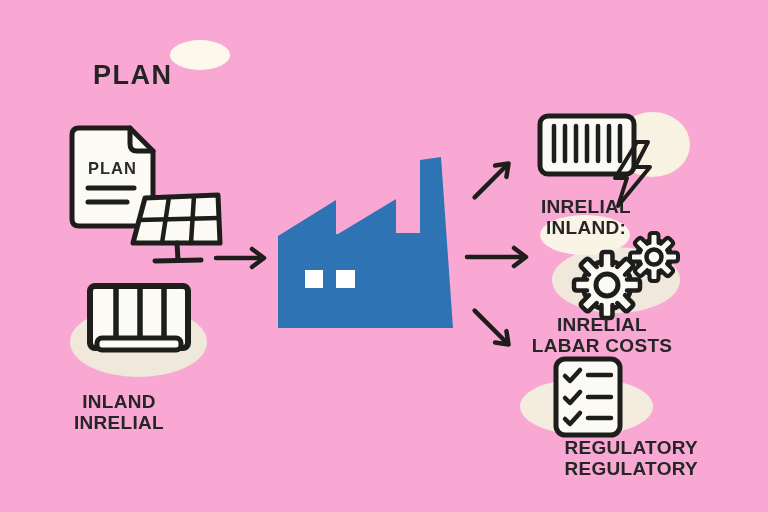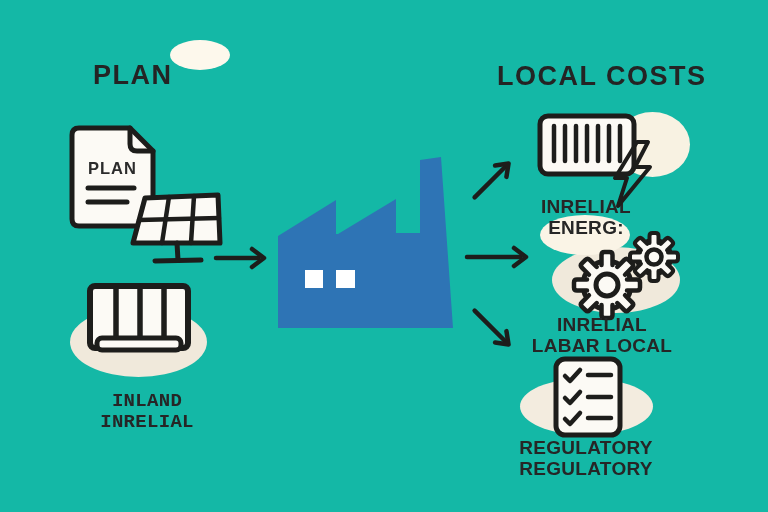--- a/index.html
+++ b/index.html
@@ -1,18 +1,18 @@
 <!DOCTYPE html>
 <html><head>
 <meta charset="utf-8">
 <style>
   html,body{margin:0;padding:0;background:#e8e8e8;}
   .canvas{
     position:relative;width:768px;height:512px;overflow:hidden;
-    background:#14b8a6;
+    background:#f9a8d4;
     font-family:"Liberation Sans","DejaVu Sans",sans-serif;
   }
   .blob{position:absolute;border-radius:50%;z-index:0;}
   .icon{position:absolute;z-index:1;}
   .hd{
     position:absolute;z-index:2;font-weight:bold;font-size:27px;
     letter-spacing:1.5px;color:#242424;white-space:nowrap;
   }
   .lbl{
     position:absolute;z-index:2;font-weight:bold;font-size:19px;
@@ -33,21 +33,20 @@
 <div class="canvas">
 
   <div class="blob" style="left:70px;top:307px;width:137px;height:70px;background:#f0e9db;"></div>
   <div class="blob" style="left:615px;top:112px;width:75px;height:65px;background:#f8f2e2;"></div>
   <div class="blob" style="left:552px;top:247px;width:128px;height:66px;background:#f0e9db;"></div>
   <div class="blob" style="left:520px;top:378px;width:133px;height:57px;background:#f3ecdf;"></div>
   <div class="blob" style="left:170px;top:40px;width:60px;height:30px;background:#fdf8ec;"></div>
   <div class="blob" style="left:540px;top:215px;width:90px;height:40px;background:#faf4e6;"></div>
 
   <div class="hd" style="left:93px;top:60px;">PLAN</div>
-  <div class="hd" style="left:497px;top:61px;">LOCAL COSTS</div>
 
   <div class="icon" style="left:66px;top:124px;">
     <svg width="92" height="106" viewBox="0 0 92 106">
       <path class="stroke fillbg" stroke-width="5" d="M64,4 L13,4 Q6,4 6,11 L6,95 Q6,102 13,102 L80,102 Q87,102 87,95 L87,27 Z"></path>
       <path class="stroke" stroke-width="5" d="M64,4 L64,20 Q64,27 71,27 L87,27"></path>
       <line class="stroke" stroke-width="5" x1="22" y1="64" x2="68" y2="64"></line>
       <line class="stroke" stroke-width="5" x1="22" y1="78" x2="61" y2="78"></line>
     </svg>
   </div>
   <div class="doclbl" style="left:88px;top:159px;">PLAN</div>
@@ -66,21 +65,21 @@
   <div class="icon" style="left:86px;top:282px;">
     <svg width="106" height="74" viewBox="0 0 106 74">
       <rect class="stroke fillbg" stroke-width="6" x="4" y="4" width="98" height="62" rx="5"></rect>
       <line class="stroke" stroke-width="5.5" x1="30" y1="7" x2="30" y2="58"></line>
       <line class="stroke" stroke-width="5.5" x1="54" y1="7" x2="54" y2="58"></line>
       <line class="stroke" stroke-width="5.5" x1="78" y1="7" x2="78" y2="58"></line>
       <rect class="stroke fillbg" stroke-width="5" x="11" y="56" width="84" height="12" rx="5"></rect>
     </svg>
   </div>
 
-  <div class="lbl" style="left:68px;top:391px;width:158px;font-family:Liberation Mono, monospace;">
+  <div class="lbl" style="left:40px;top:391px;width:158px;">
     <span>INLAND</span>
     <span>INRELIAL</span>
   </div>
 
   <div class="icon" style="left:212px;top:245px;">
     <svg width="64" height="26" viewBox="0 0 64 26">
       <line class="stroke" stroke-width="4.5" x1="4" y1="13" x2="46" y2="13"></line>
       <polyline class="stroke" stroke-width="4.5" points="40,4 52,13 40,22"></polyline>
     </svg>
   </div>
@@ -130,21 +129,21 @@
   </div>
 
   <div class="icon" style="left:606px;top:140px;z-index:3;">
     <svg width="50" height="70" viewBox="0 0 50 70">
       <path class="stroke" stroke-width="4" d="M31,2 L9,38 L21,38 L12,66 L44,27 L29,27 L42,2 Z" fill="#f2e9a4"></path>
     </svg>
   </div>
 
   <div class="lbl" style="left:512px;top:196px;width:148px;">
     <span>INRELIAL</span>
-    <span>ENERG:</span>
+    <span>INLAND:</span>
   </div>
 
   <div class="icon" style="left:565px;top:228px;">
     <svg width="120" height="95" viewBox="0 0 120 95">
       <g transform="translate(42,57)">
         <circle class="stroke fillbg" stroke-width="5" r="24"></circle>
         <g stroke-width="4.5">
           <path class="stroke fillbg" d="M-5.5,-20 L-5.5,-30 Q-5.5,-33 -2.5,-33 L2.5,-33 Q5.5,-33 5.5,-30 L5.5,-20"></path>
           <path class="stroke fillbg" transform="rotate(45)" d="M-5.5,-20 L-5.5,-30 Q-5.5,-33 -2.5,-33 L2.5,-33 Q5.5,-33 5.5,-30 L5.5,-20"></path>
           <path class="stroke fillbg" transform="rotate(90)" d="M-5.5,-20 L-5.5,-30 Q-5.5,-33 -2.5,-33 L2.5,-33 Q5.5,-33 5.5,-30 L5.5,-20"></path>
@@ -168,33 +167,33 @@
           <path class="stroke fillbg" transform="rotate(270)" d="M-4.5,-14 L-4.5,-21 Q-4.5,-24 -1.5,-24 L1.5,-24 Q4.5,-24 4.5,-21 L4.5,-14"></path>
           <path class="stroke fillbg" transform="rotate(315)" d="M-4.5,-14 L-4.5,-21 Q-4.5,-24 -1.5,-24 L1.5,-24 Q4.5,-24 4.5,-21 L4.5,-14"></path>
         </g>
         <circle class="stroke" stroke-width="4.5" r="7.5"></circle>
       </g>
     </svg>
   </div>
 
   <div class="lbl" style="left:518px;top:314px;width:168px;">
     <span>INRELIAL</span>
-    <span>LABAR LOCAL</span>
+    <span>LABAR COSTS</span>
   </div>
 
   <div class="icon" style="left:552px;top:356px;">
     <svg width="72" height="82" viewBox="0 0 72 82">
       <rect class="stroke fillbg" stroke-width="5" x="4" y="3" width="64" height="76" rx="9"></rect>
       <polyline class="stroke" stroke-width="4.5" points="13,20 18,25 28,14"></polyline>
       <line class="stroke" stroke-width="4.5" x1="36" y1="19" x2="59" y2="19"></line>
       <polyline class="stroke" stroke-width="4.5" points="13,42 18,47 28,36"></polyline>
       <line class="stroke" stroke-width="4.5" x1="36" y1="41" x2="59" y2="41"></line>
       <polyline class="stroke" stroke-width="4.5" points="13,63 18,68 28,57"></polyline>
       <line class="stroke" stroke-width="4.5" x1="36" y1="62" x2="59" y2="62"></line>
     </svg>
   </div>
 
-  <div class="lbl" style="left:502px;top:437px;width:168px;">
+  <div class="lbl" style="left:530px;top:437px;width:168px;text-align:right;">
     <span>REGULATORY</span>
     <span>REGULATORY</span>
   </div>
 
 </div>
 
 </body></html>

